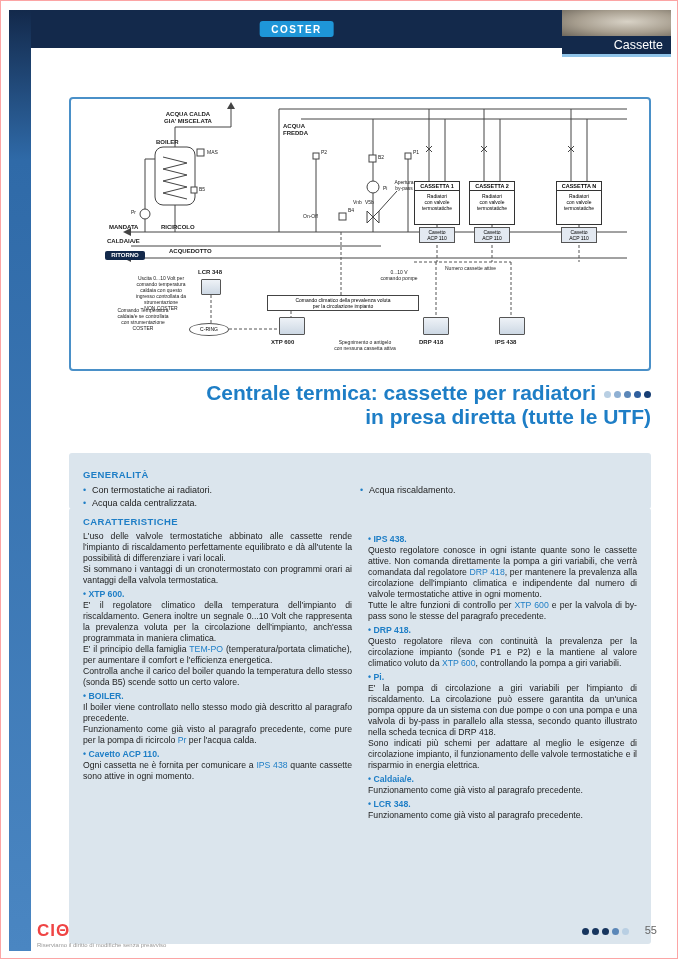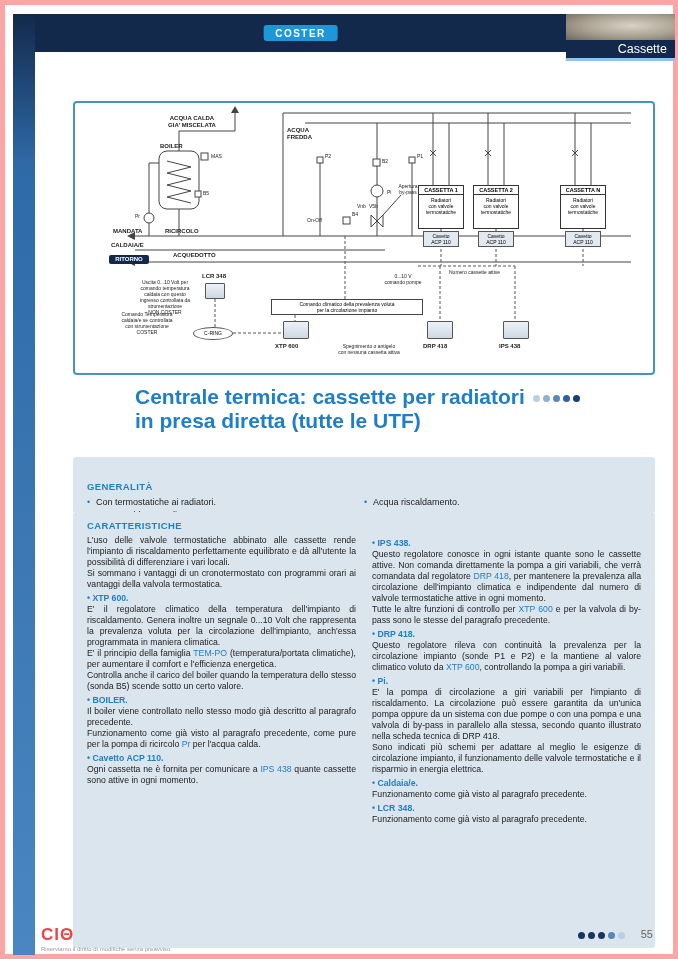--- a/index.html
+++ b/index.html
@@ -1,18 +1,18 @@
 <!DOCTYPE html>
 <html style="--accent: #1e7ec6; --navy: #13294b; --badge: #1e96d8; --panel: #dbe5ed; --red: #cc2222; --underline: #8fc3e8;"><head>
 <meta charset="utf-8">
 <style>
   * { margin:0; padding:0; box-sizing:border-box; }
   html,body { width:678px; height:959px; }
   body { position:relative; background:#fff; font-family:"Liberation Sans", sans-serif; overflow:hidden; }
-  .page { position:absolute; inset:0; background:#fff; border:5px solid #fca5a5; }
+  .page { position:absolute; inset:0; background:#fff; border:1px solid #fca5a5; }
 
   
   .left-stripe { position:absolute; left:8px; top:9px; width:22px; height:941px;
     background:linear-gradient(180deg, var(--navy,#13294b) 0%, #2f6aa8 16%, #4a86c2 100%); }
   .header-bar { position:absolute; left:30px; top:9px; width:531px; height:38px; background:var(--navy,#13294b); }
   .badge { position:absolute; left:50%; top:11px; transform:translateX(-50%);
     background:var(--badge,#1e96d8); color:#fff; font-weight:bold; font-size:10px;
     letter-spacing:1.5px; padding:3px 12px 2px; border-radius:3px; }
   .photo { position:absolute; left:561px; top:9px; width:109px; height:26px;
     background:radial-gradient(ellipse at 60% 45%, #d8d2c6 0%, #a79e8f 55%, #6e675c 100%); }
@@ -41,30 +41,30 @@
   .cassette { position:absolute; z-index:2; width:46px; height:44px; border:1px solid #333; background:#fff;
     text-align:center; }
   .cassette .hd { font-weight:bold; font-size:5.5px; line-height:8px; border-bottom:1px solid #333; }
   .cassette .bd { font-size:5px; line-height:6px; padding-top:2px; white-space:pre-line; }
   .cavetto { position:absolute; z-index:2; width:36px; height:16px; border:1px solid #555;
     background:#e3e9f1; font-size:5px; line-height:6px; text-align:center; padding-top:1px; white-space:pre-line; }
   .oval { position:absolute; z-index:2; border:1px solid #555; border-radius:50%; background:#fff;
     font-size:5px; line-height:11px; text-align:center; }
 
   
-  .title-block { position:absolute; left:130px; top:380px; width:520px; text-align:left;
+  .title-block { position:absolute; left:130px; top:380px; width:520px; text-align:right;
     color:var(--accent,#1e7ec6); font-weight:bold; }
   .title-block .t1 { font-size:21px; line-height:24px; }
   .title-block .t2 { font-size:21px; line-height:24px; }
   .dots { display:inline-flex; gap:3px; margin-left:8px; vertical-align:2px; }
   .dot { display:inline-block; width:7px; height:7px; border-radius:50%; }
 
   
   .panel { position:absolute; left:68px; width:582px; background:var(--panel,#dbe5ed); border-radius:3px; }
-  .panel-gen { top:452px; height:56px; padding:24px 14px; }
+  .panel-gen { top:452px; height:56px; padding:16px 14px; }
   .panel-car { top:507px; height:436px; padding:8px 14px; overflow:hidden; }
   .sec-head { color:var(--accent,#1e7ec6); font-weight:bold; font-size:9.5px; letter-spacing:.4px; margin-bottom:4px; }
   .gen-cols { display:flex; }
   .gcol { width:290px; }
   .bullet-row { display:flex; font-size:9px; line-height:13px; color:#222; }
   .bullet-row .bl { color:var(--accent,#1e7ec6); width:9px; }
   .car-cols { display:flex; gap:16px; }
   .ccol { width:269px; font-size:8.7px; line-height:11px; color:#222; }
   .para { text-align:justify; }
   .item-head { color:var(--accent,#1e7ec6); font-weight:bold; margin-top:3px; }

